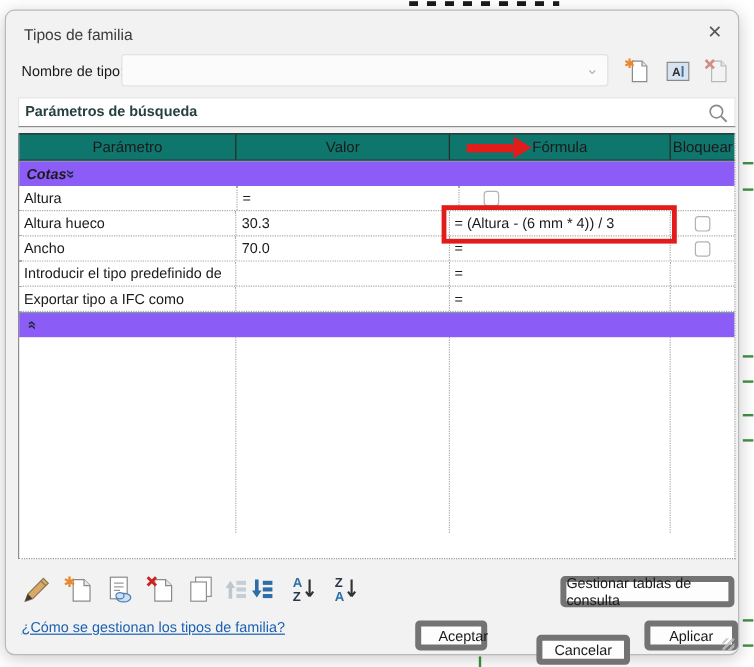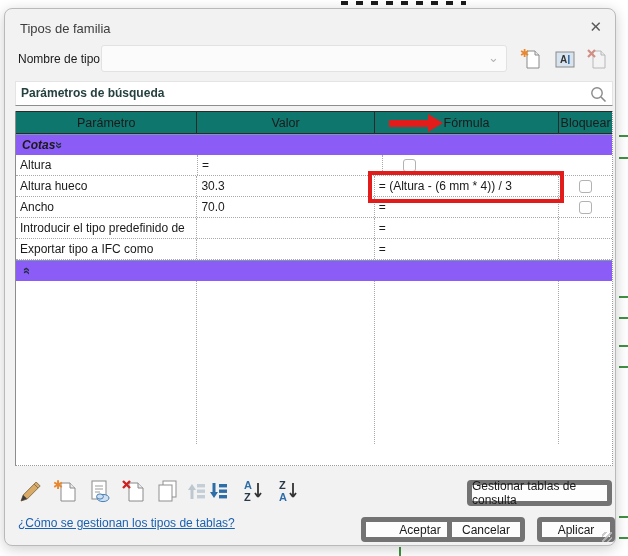--- a/index.html
+++ b/index.html
@@ -61,22 +61,22 @@
   .fx-highlight { position:absolute; left:352px; top:60px; width:196px; height:32px;
       border:4px solid #e21b1b; z-index:4; }
 
   
   .tool { position:absolute; top:468px; width:27px; height:28px; }
 
   
   .btn { position:absolute; height:25px; background:#fdfdfd; border:5px solid #737373;
       border-radius:4px; display:flex; align-items:center; justify-content:center; font-size:12px; }
   .btn-lookup { left:462px; top:471px; width:145px; height:26px; }
-  .btn-ok     { left:356px; top:508px; width:98px;padding-left:20px; }
-  .btn-cancel { left:442px; top:508px; width:78px; }
+  .btn-ok     { left:341px; top:508px; width:60px;padding-left:20px; }
+  .btn-cancel { left:442px; top:520px; width:78px; }
   .btn-apply  { left:532px; top:508px; width:78px; }
 
   .help-link { position:absolute; left:13px; top:507px; color:#1a60b0; text-decoration:underline; }
 
   .resize-grip { position:absolute; right:3px; bottom:3px; width:10px; height:10px;
       background:repeating-linear-gradient(135deg, transparent 0 2px, #c0c0c0 2px 4px); opacity:.8; }
 </style>
 </head>
 <body>
 
@@ -238,16 +238,16 @@
   <svg class="tool" style="left:270px" viewBox="0 0 27 28">
     <text x="4" y="12" font-size="11" font-weight="bold" fill="#28394a">Z</text>
     <text x="4" y="24" font-size="11" font-weight="bold" fill="#2d6da8">A</text>
     <path d="M18 6 v14 M18 20 l-3-4 M18 20 l3-4" stroke="#333333" stroke-width="1.8" fill="none"></path>
   </svg>
 
   <div class="btn btn-lookup">Gestionar tablas de consulta</div>
   <div class="btn btn-ok">Aceptar</div>
   <div class="btn btn-cancel">Cancelar</div>
   <div class="btn btn-apply">Aplicar</div>
-  <a class="help-link">¿Cómo se gestionan los tipos de tablas?</a>
+  <a class="help-link">¿Cómo se gestionan los tipos de familia?</a>
 
   <div class="resize-grip"></div>
 </div>
 
 </body></html>

